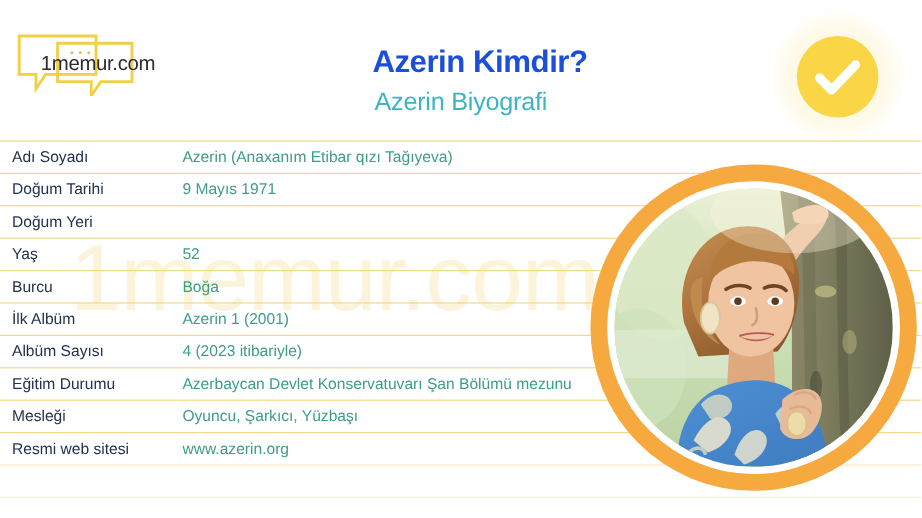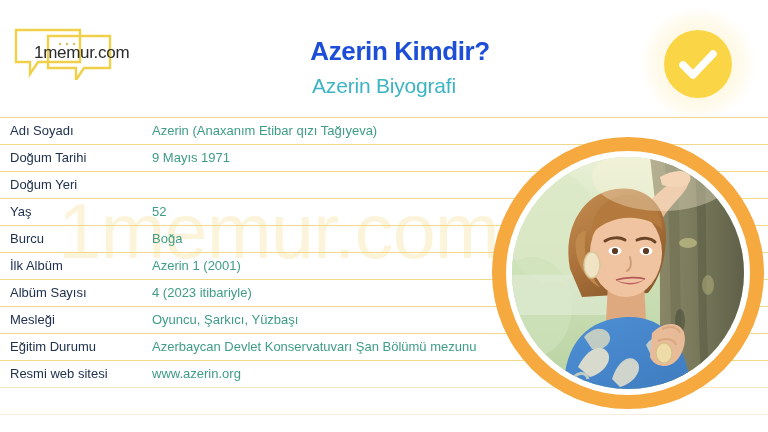--- a/index.html
+++ b/index.html
@@ -223,26 +223,26 @@
     </div>
     <div class="row">
       <span class="label">İlk Albüm</span>
       <span class="value">Azerin 1 (2001)</span>
     </div>
     <div class="row">
       <span class="label">Albüm Sayısı</span>
       <span class="value">4 (2023 itibariyle)</span>
     </div>
     <div class="row">
+      <span class="label">Eğitim Durumu</span>
+      <span class="value">Azerbaycan Devlet Konservatuvarı Şan Bölümü mezunu</span>
+    </div>
+    <div class="row">
       <span class="label">Mesleği</span>
       <span class="value">Oyuncu, Şarkıcı, Yüzbaşı</span>
-    </div>
-    <div class="row">
-      <span class="label">Eğitim Durumu</span>
-      <span class="value">Azerbaycan Devlet Konservatuvarı Şan Bölümü mezunu</span>
     </div>
     <div class="row">
       <span class="label">Resmi web sitesi</span>
       <span class="value">www.azerin.org</span>
     </div>
     <div class="tail-line"></div>
     <div class="tail-line faint"></div>
   </div>
 
   <div class="portrait-wrap">

